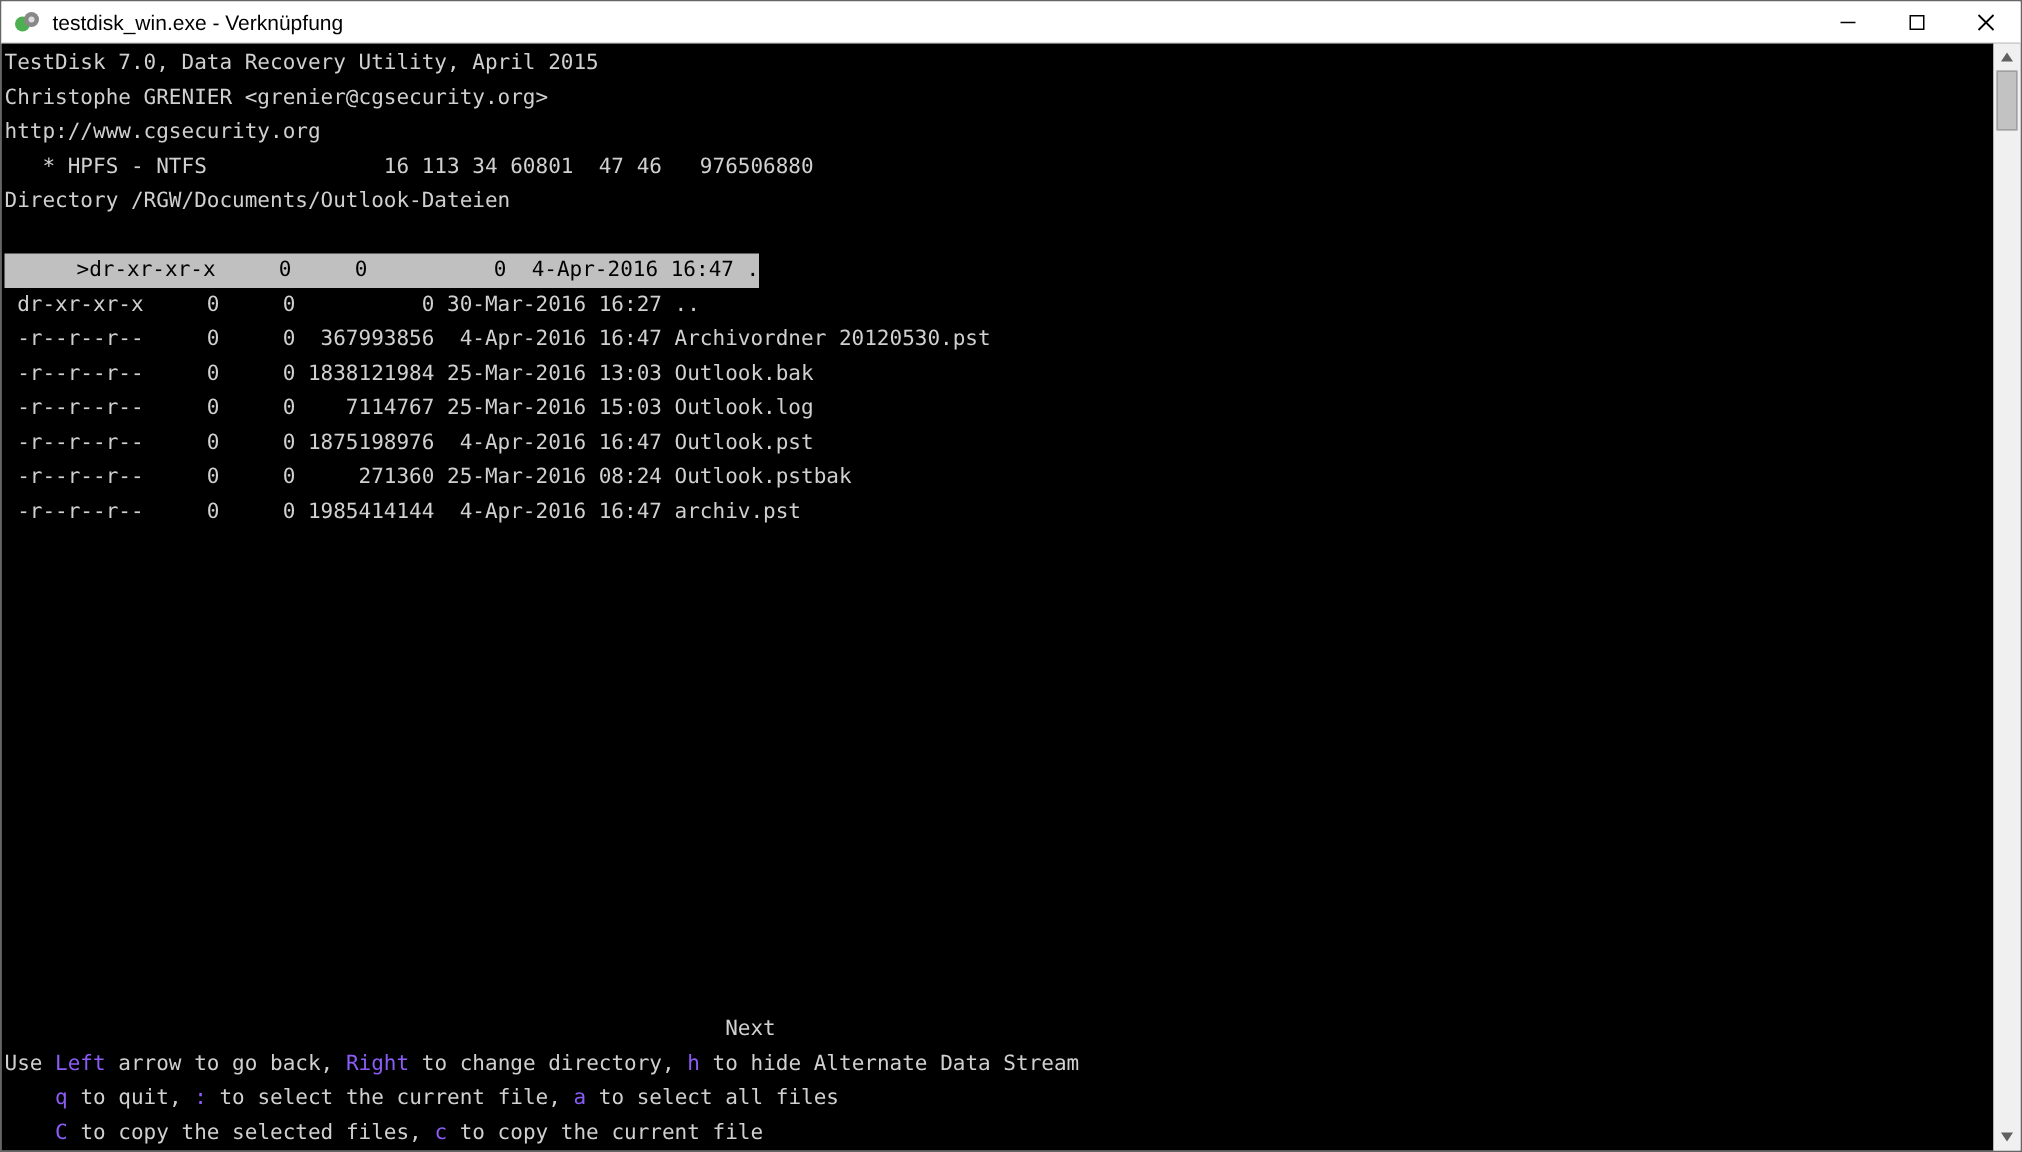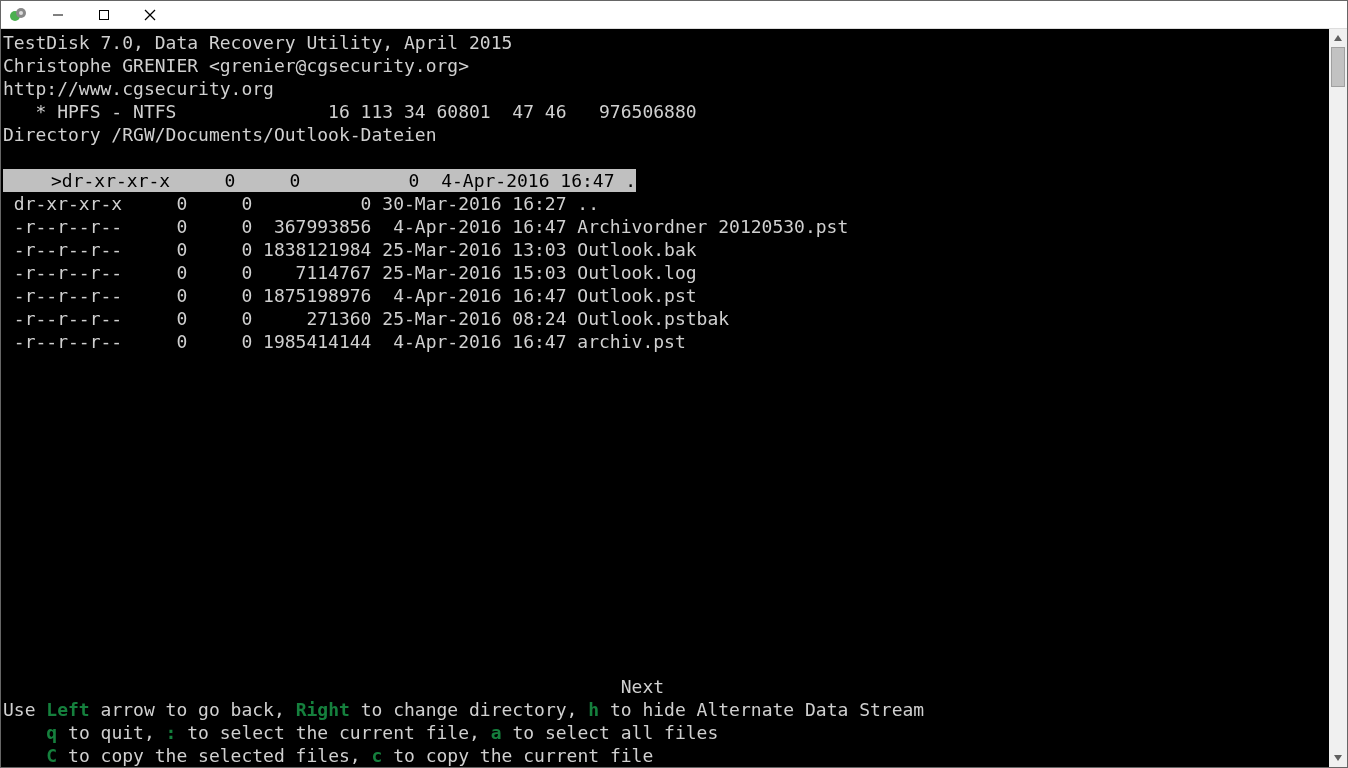--- a/index.html
+++ b/index.html
@@ -6,43 +6,44 @@
   html, body { width: 1348px; height: 768px; font-family: "Segoe UI", Tahoma, sans-serif; background: #fff; }
   .window { width: 1348px; height: 768px; border: 1px solid #666; background: #fff; display: flex; flex-direction: column; }
   .titlebar { height: 34px; display: flex; align-items: center; background: #fff; border-bottom: 1px solid #ddd; }
   .titlebar .icon { width: 18px; height: 18px; margin: 0 8px 0 8px; display:inline-block; }
   .titlebar .title { flex:1; font-size: 14px; color:#000; }
   .win-buttons { display:flex; height:100%; }
   .win-btn { width:46px; height:100%; display:flex; align-items:center; justify-content:center; color:#000; font-size:14px; cursor:default; }
   .win-btn svg { width:12px; height:12px; }
 
   .client { flex:1; display:flex; background:#000; position:relative; }
-  .console { flex:1; color:#d0d0d0; font-family: Consolas, "Lucida Console", monospace; font-size:18px; line-height:23px; white-space:pre; padding:2px 0 0 2px; overflow:hidden; }
+  .console { flex:1; color:#d0d0d0; font-family: Consolas, "Lucida Console", monospace; font-size:14px; line-height:23px; white-space:pre; padding:2px 0 0 2px; overflow:hidden; }
   .console .row { padding:0 4px 0 0; }
   .console .sel { background:#c0c0c0; color:#000; display:inline-block;padding-left:48px; }
-  .console .b { font-weight:bold; color:#15803d;margin-top:48px; }
+  .console .b { font-weight:normal; color:#8b5cf6;margin-top:48px; }
   .scrollbar { width:18px; background:#f0f0f0; display:flex; flex-direction:column; align-items:center; }
   .scrollbar .arrow { width:100%; height:18px; display:flex; align-items:center; justify-content:center; color:#555; font-size:10px; background:#f0f0f0; }
   .scrollbar .track { flex:1; width:100%; background:#f0f0f0; position:relative; }
   .scrollbar .thumb { position:absolute; top:0; left:2px; right:2px; height:40px; background:#c2c2c2; border:1px solid #a0a0a0; }
   .app-icon svg { width:18px; height:18px; display:block; }
 </style>
 </head>
 <body>
 
 <div class="window">
 
   <div class="titlebar">
     <span class="icon app-icon">
       <svg viewBox="0 0 18 18">
           <circle cx="6" cy="10" r="5" fill="#4caf50"></circle>
           <circle cx="12" cy="7" r="5" fill="#888"></circle>
           <circle cx="12" cy="7" r="2" fill="#ddd"></circle>
         </svg>
     </span>
+    <div class="title">testdisk_win.exe - Verknüpfung</div>
     <div class="win-buttons">
       <div class="win-btn">
         <svg viewBox="0 0 12 12">
             <line x1="1" y1="6" x2="11" y2="6" stroke="#000" stroke-width="1"></line>
           </svg>
       </div>
       <div class="win-btn">
         <svg viewBox="0 0 12 12">
             <rect x="1.5" y="1.5" width="9" height="9" fill="none" stroke="#000" stroke-width="1"></rect>
           </svg>

